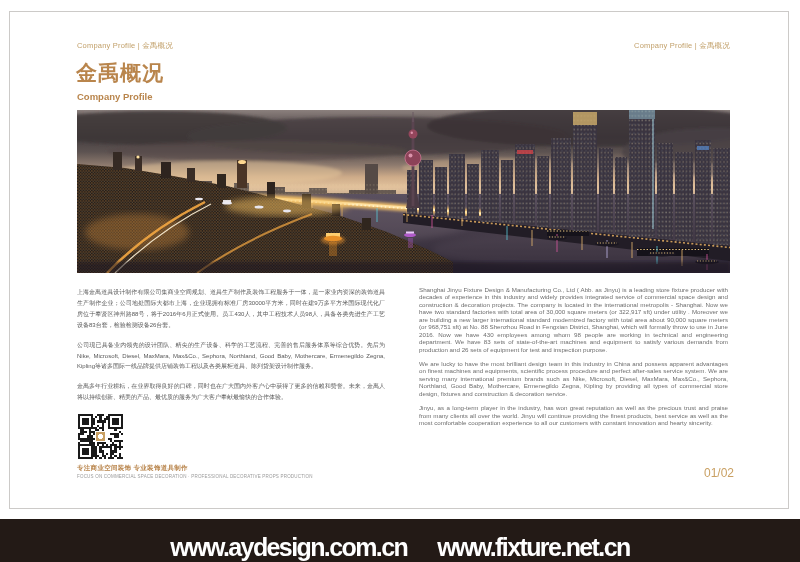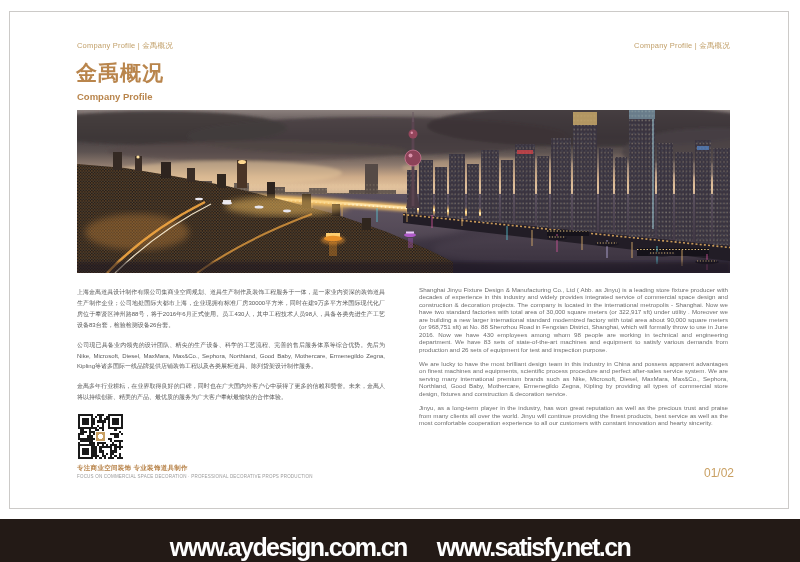--- a/index.html
+++ b/index.html
@@ -397,16 +397,16 @@
       </svg>
   </div>
 
   <div class="tagline-cn">专注商业空间装饰 专业装饰道具制作</div>
   <div class="tagline-en">FOCUS ON COMMERCIAL SPACE DECORATION · PROFESSIONAL DECORATIVE PROPS PRODUCTION</div>
 
   <div class="pagenum">01/02</div>
 
   <div class="footer-bar">
     <span>www.aydesign.com.cn</span>
-    <span>www.satisfy.net.cn</span>
+    <span>www.fixture.net.cn</span>
   </div>
 
 </div>
 
 </body></html>

